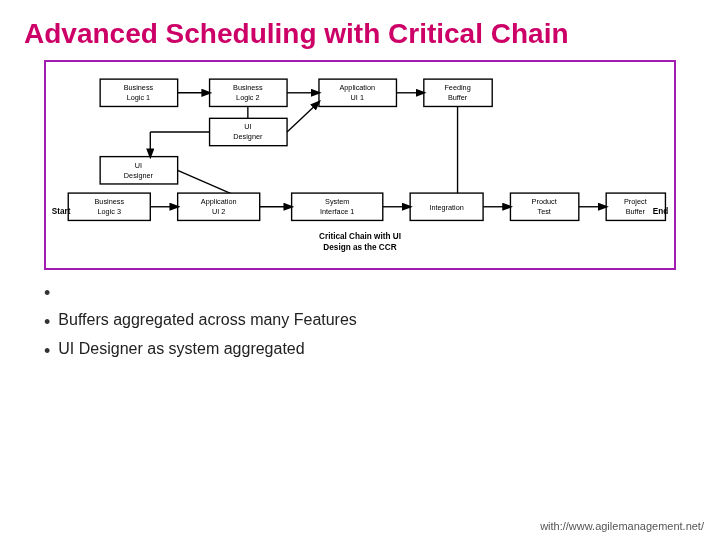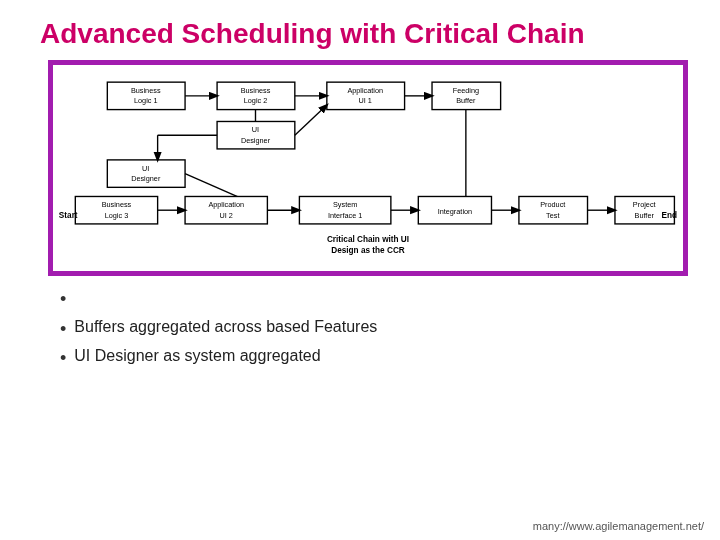--- a/index.html
+++ b/index.html
@@ -8,36 +8,36 @@
       height: 540px;
       background: #fff;
       font-family: Arial, sans-serif;
       overflow: hidden;
       position: relative;
     }
 
     .slide {
       width: 720px;
       height: 540px;
-      padding: 18px 24px 12px 40px;
+      padding: 18px 24px 12px 24px;
       display: flex;
       flex-direction: column;
     }
 
     .title {
       font-size: 28px;
       font-weight: bold;
       color: #cc0066;
       line-height: 1.15;
       margin-bottom: 10px;
     }
 
     .diagram-container {
-      border: 5px solid #a21caf;
-      margin: 0 8px;
+      border: 2px solid #a21caf;
+      margin: 0 20px;
       padding: 8px 4px 6px 4px;
       position: relative;
       flex: 0 0 auto;
     }
 
     
     .diagram-svg {
       width: 100%;
       display: block;
     }
@@ -163,22 +163,22 @@
       <text x="340" y="197" text-anchor="middle" font-size="9" font-weight="bold">Design as the CCR</text>
     </svg>
   </div>
 
   <div class="bullet-section">
     <div class="bullet-item">
       <span class="bullet-dot">•</span>
     </div>
     <div class="bullet-item">
       <span class="bullet-dot">•</span>
-      <span>Buffers aggregated across based Features</span>
+      <span>Buffers aggregated across many Features</span>
     </div>
     <div class="bullet-item">
       <span class="bullet-dot">•</span>
       <span>UI Designer as system aggregated</span>
     </div>
   </div>
 
-  <div class="footer">many://www.agilemanagement.net/</div>
+  <div class="footer">with://www.agilemanagement.net/</div>
 </div>
 
 </body></html>

